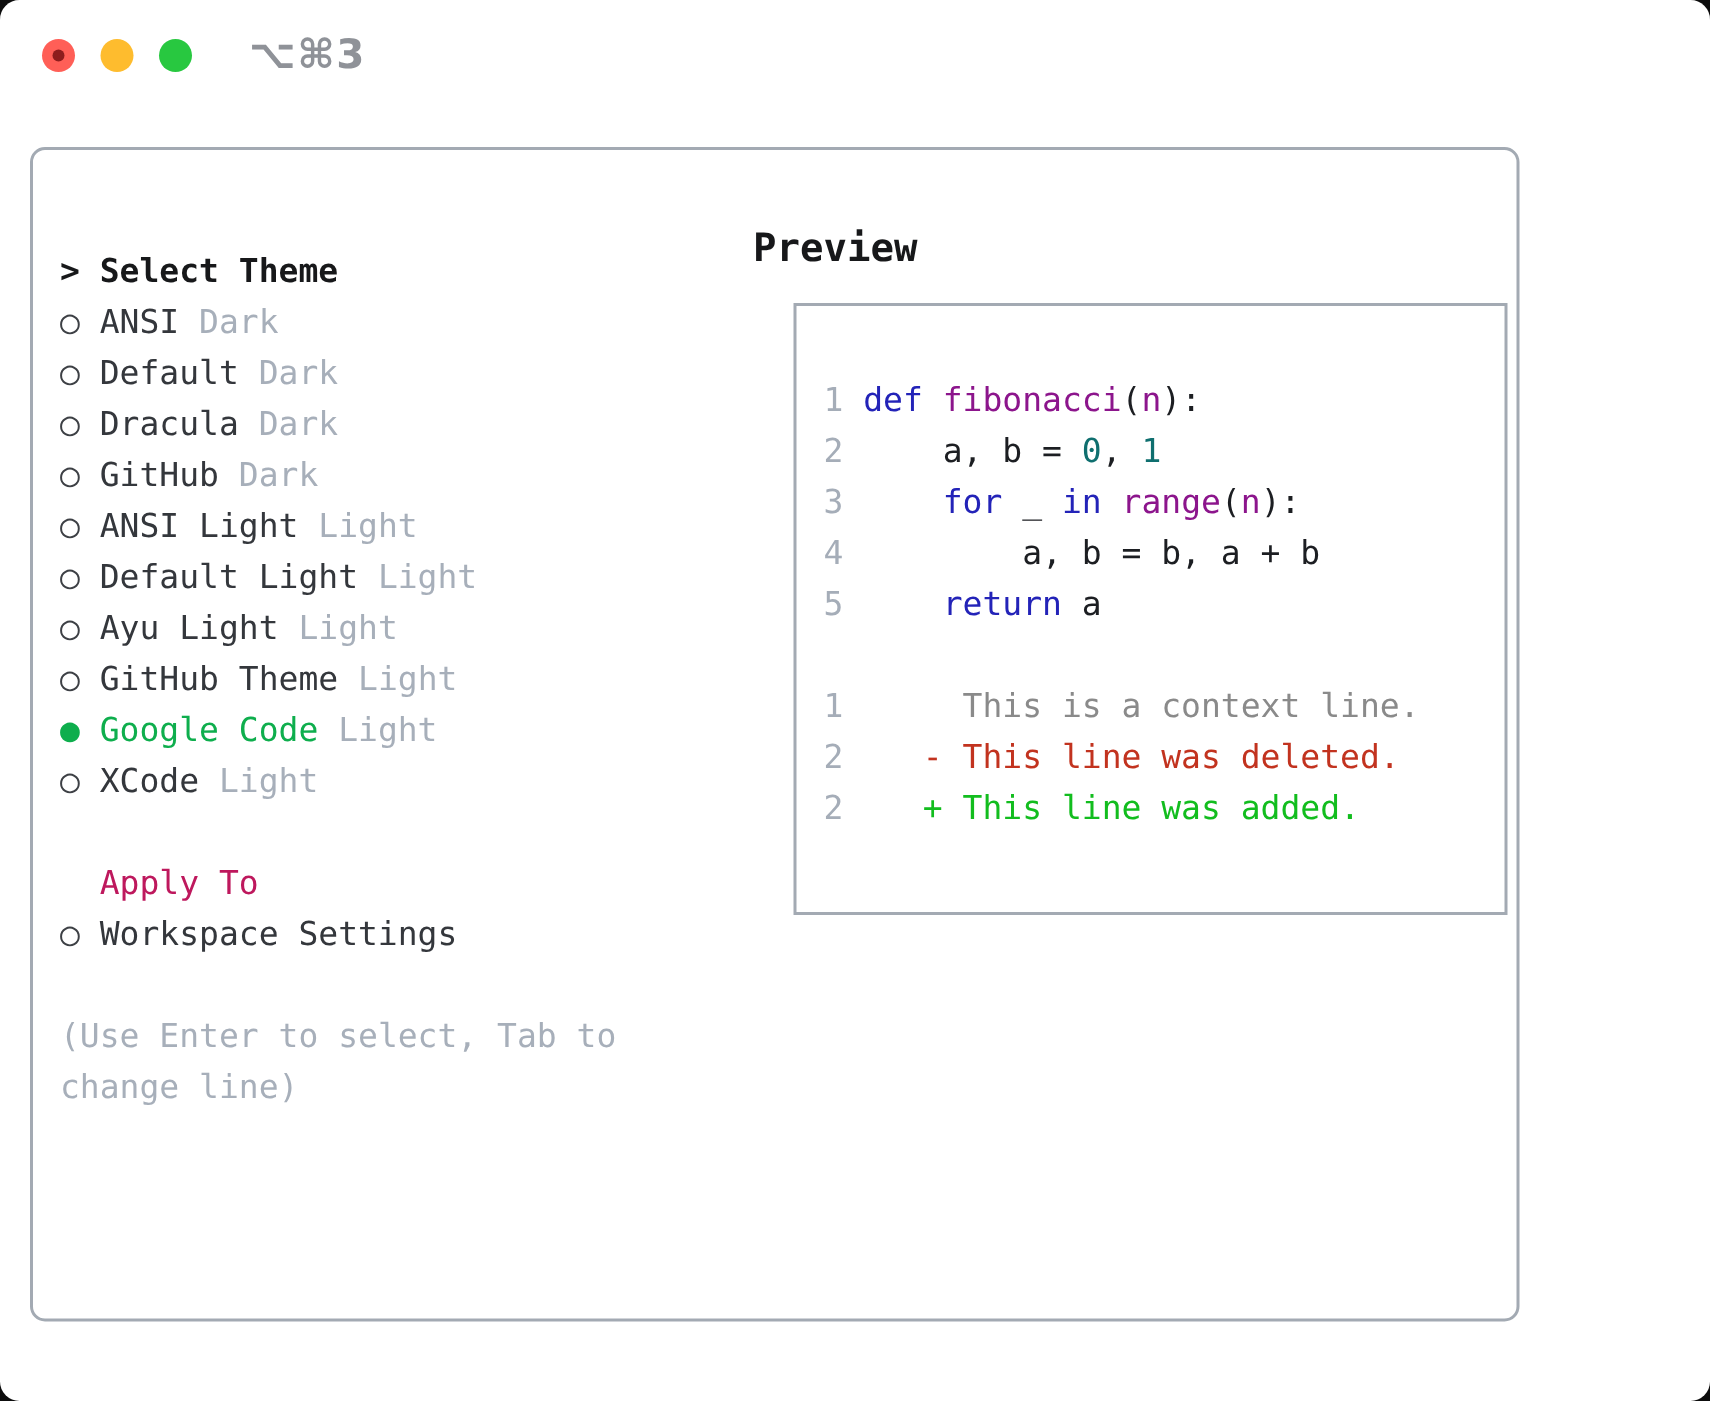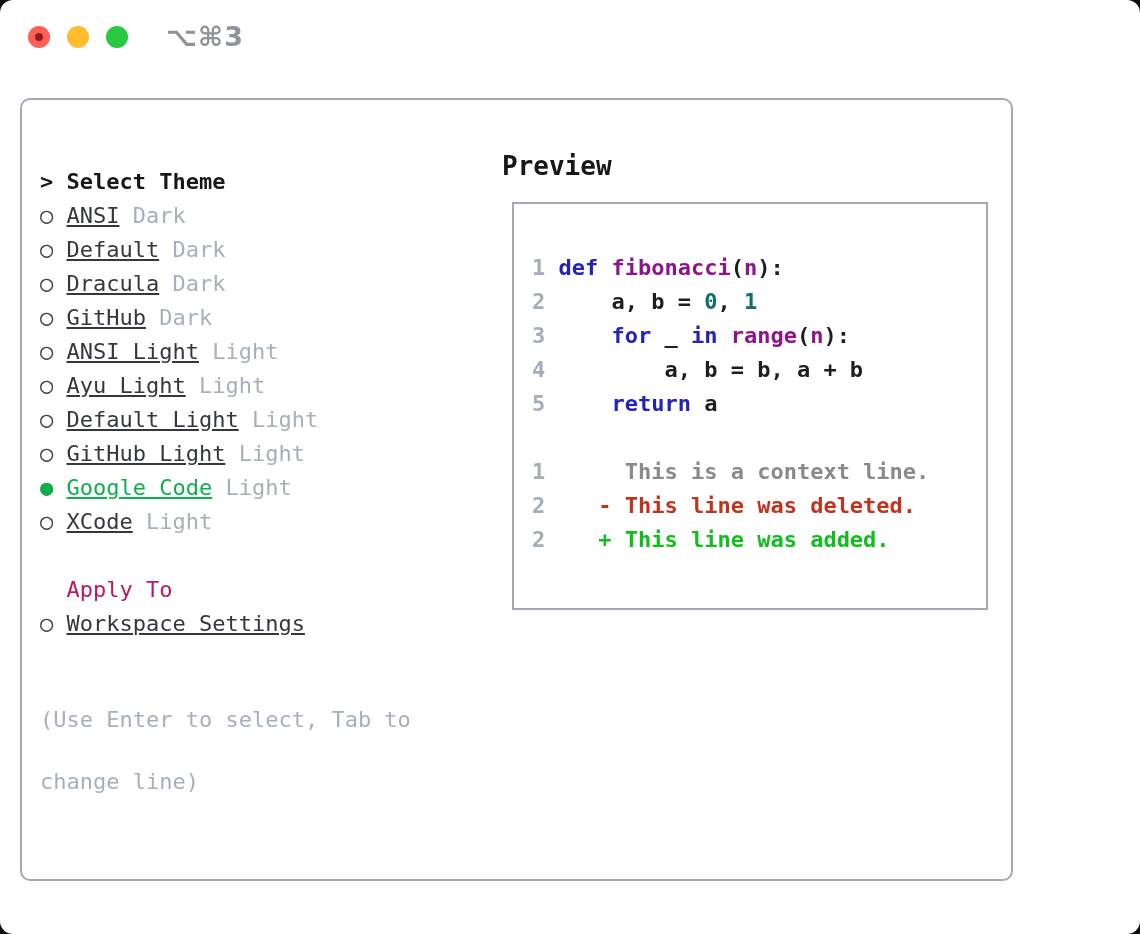--- a/index.html
+++ b/index.html
@@ -21,32 +21,32 @@
          border-radius:10px;box-sizing:border-box;background:#fff;}
 
   .row,.pline{white-space:pre;font-size:22px;line-height:34px;height:34px;}
   .blank-row{height:34px;}
 
   
   .left-col{position:absolute;left:18px;top:65px;}
   .marker{display:inline-block;width:2ch;color:#3d4045;}
   .header-row{font-weight:bold;color:#17181a;}
   .header-row .marker{color:#17181a;font-weight:bold;}
-  .opt-name{color:#34373c;text-decoration:underline;}
+  .opt-name{color:#34373c;}
   .variant{color:var(--muted-gray,#a7afba);}
   .option.selected .opt-name{color:var(--selected-green,#0eae4d);}
   .option.selected .marker{color:var(--selected-green,#0eae4d);}
   .apply-header{padding-left:2ch;color:#be185d;}
-  .help-line{color:var(--muted-gray,#a7afba);margin-top:28px;}
+  .help-line{color:var(--muted-gray,#a7afba);}
 
   
   .preview-title{position:absolute;left:480px;top:49px;font-size:26px;line-height:34px;
                  font-weight:bold;color:#17181a;}
-  .preview-box{position:absolute;left:490px;top:102px;width:476px;height:408px;border:2px solid #a3aab3;
-               box-sizing:border-box;background:#fff;font-weight:bold;}
+  .preview-box{position:absolute;left:507px;top:102px;width:476px;height:408px;border:2px solid #a3aab3;
+               box-sizing:border-box;background:#fff;}
   .preview-lines{position:absolute;left:18px;top:47px;}
   .lno{display:inline-block;width:1ch;color:#a5adb8;}
   .t-p{color:#1c1e22;}
   .t-kw{color:var(--keyword-blue,#2323b8);}
   .t-fn{color:var(--function-purple,#8c158c);}
   .t-lit{color:var(--literal-teal,#0f6f6f);}
   .t-ctx{color:var(--context-gray,#8a8a8a);}
   .t-del{color:var(--diff-deleted-red,#c2331f);}
   .t-add{color:var(--diff-added-green,#12bd1e);}
 </style>
@@ -66,23 +66,23 @@
 
     <div class="left-col">
       <div class="row header-row"><span class="marker">&gt;</span><span>Select Theme</span></div>
 
       <div id="theme-list">
           <div class="row option"><span class="marker">○</span><span class="opt-name">ANSI</span><span class="variant"> Dark</span></div>
           <div class="row option"><span class="marker">○</span><span class="opt-name">Default</span><span class="variant"> Dark</span></div>
           <div class="row option"><span class="marker">○</span><span class="opt-name">Dracula</span><span class="variant"> Dark</span></div>
           <div class="row option"><span class="marker">○</span><span class="opt-name">GitHub</span><span class="variant"> Dark</span></div>
           <div class="row option"><span class="marker">○</span><span class="opt-name">ANSI Light</span><span class="variant"> Light</span></div>
+          <div class="row option"><span class="marker">○</span><span class="opt-name">Default Light</span><span class="variant"> Light</span></div>
           <div class="row option"><span class="marker">○</span><span class="opt-name">Ayu Light</span><span class="variant"> Light</span></div>
-          <div class="row option"><span class="marker">○</span><span class="opt-name">Default Light</span><span class="variant"> Light</span></div>
-          <div class="row option"><span class="marker">○</span><span class="opt-name">GitHub Light</span><span class="variant"> Light</span></div>
+          <div class="row option"><span class="marker">○</span><span class="opt-name">GitHub Theme</span><span class="variant"> Light</span></div>
           <div class="row option selected"><span class="marker">●</span><span class="opt-name">Google Code</span><span class="variant"> Light</span></div>
           <div class="row option"><span class="marker">○</span><span class="opt-name">XCode</span><span class="variant"> Light</span></div>
         </div>
 
       <div class="blank-row"></div>
       <div class="row apply-header">Apply To</div>
       <div id="apply-list">
           <div class="row option"><span class="marker">○</span><span class="opt-name">Workspace Settings</span></div>
         </div>
 

